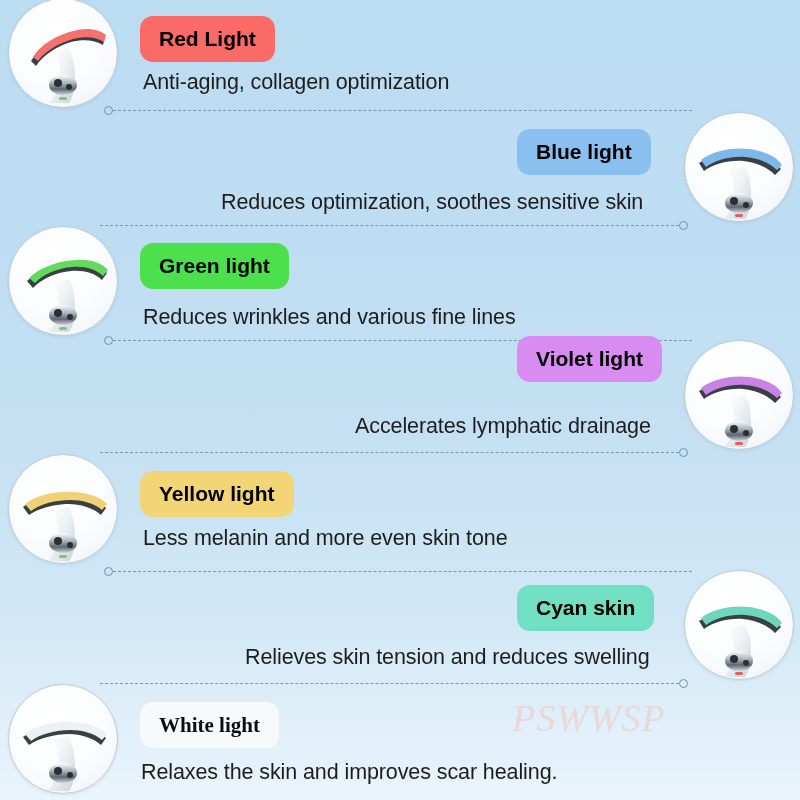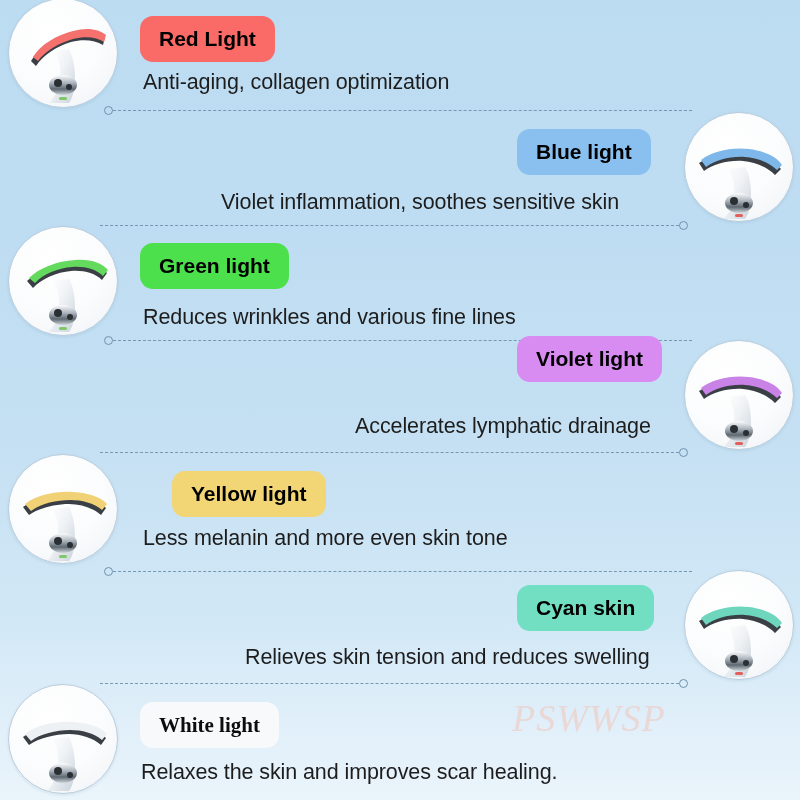--- a/index.html
+++ b/index.html
@@ -173,21 +173,21 @@
         <path d="M44 56 C50 68 50 78 48 88 C46 98 42 103 38 106 L60 106 C64 100 66 92 66 82 C66 70 64 60 60 54 Z" fill="url(#bodyG-blue)"></path>
         <ellipse cx="54" cy="90" rx="14" ry="10" fill="url(#metalG-blue)"></ellipse>
         <circle cx="49" cy="88" r="4" fill="#2a2f34"></circle>
         <circle cx="61" cy="92" r="3" fill="#2a2f34"></circle>
         <rect x="50" y="101" width="8" height="3" rx="1.5" fill="#e0605c"></rect>
       </svg>
     </div>
     <div class="pill" style="left:517px; top:129px; background:#8ac0f0;">
       <span>Blue light</span>
     </div>
-    <div class="desc" style="left:221px; top:190px;">Violet inflammation, soothes sensitive skin</div>
+    <div class="desc" style="left:221px; top:190px;">Reduces optimization, soothes sensitive skin</div>
     <div class="connector rtl" style="left:100px; top:220px; width:588px;">
       <span class="dot"></span>
       <span class="dash"></span>
     </div>
   </div>
 
   <div class="row">
     <div class="thumb" style="left:8px; top:226px;">
       <svg viewBox="0 0 108 108" aria-hidden="true">
         <defs>
@@ -275,21 +275,21 @@
         </defs>
         <path d="M14 52 C26 44 44 40 62 41 C78 42 90 46 97 53 L92 60 C84 53 72 49 60 49 C46 49 30 53 20 60 Z" fill="#3a3f45"></path>
         <path d="M16 49 C28 40 46 36 64 37 C80 38 92 42 98 49 L93 55 C85 48 73 45 61 45 C47 45 31 49 22 56 Z" fill="#f0d175"></path>
         <path d="M44 54 C50 66 50 76 48 86 C46 96 42 102 38 106 L60 106 C64 100 66 92 66 82 C66 70 64 60 60 52 Z" fill="url(#bodyG-yellow)"></path>
         <ellipse cx="54" cy="88" rx="14" ry="10" fill="url(#metalG-yellow)"></ellipse>
         <circle cx="49" cy="86" r="4" fill="#2a2f34"></circle>
         <circle cx="61" cy="90" r="3" fill="#2a2f34"></circle>
         <rect x="50" y="100" width="8" height="3" rx="1.5" fill="#7ec86a"></rect>
       </svg>
     </div>
-    <div class="pill" style="left:140px; top:471px; background:#f2d675;margin-left:32px;">
+    <div class="pill" style="left:140px; top:471px; background:#f2d675;">
       <span>Yellow light</span>
     </div>
     <div class="desc" style="left:143px; top:526px;">Less melanin and more even skin tone</div>
     <div class="connector" style="left:104px; top:566px; width:588px;">
       <span class="dot"></span>
       <span class="dash"></span>
     </div>
   </div>
 
   <div class="row">

